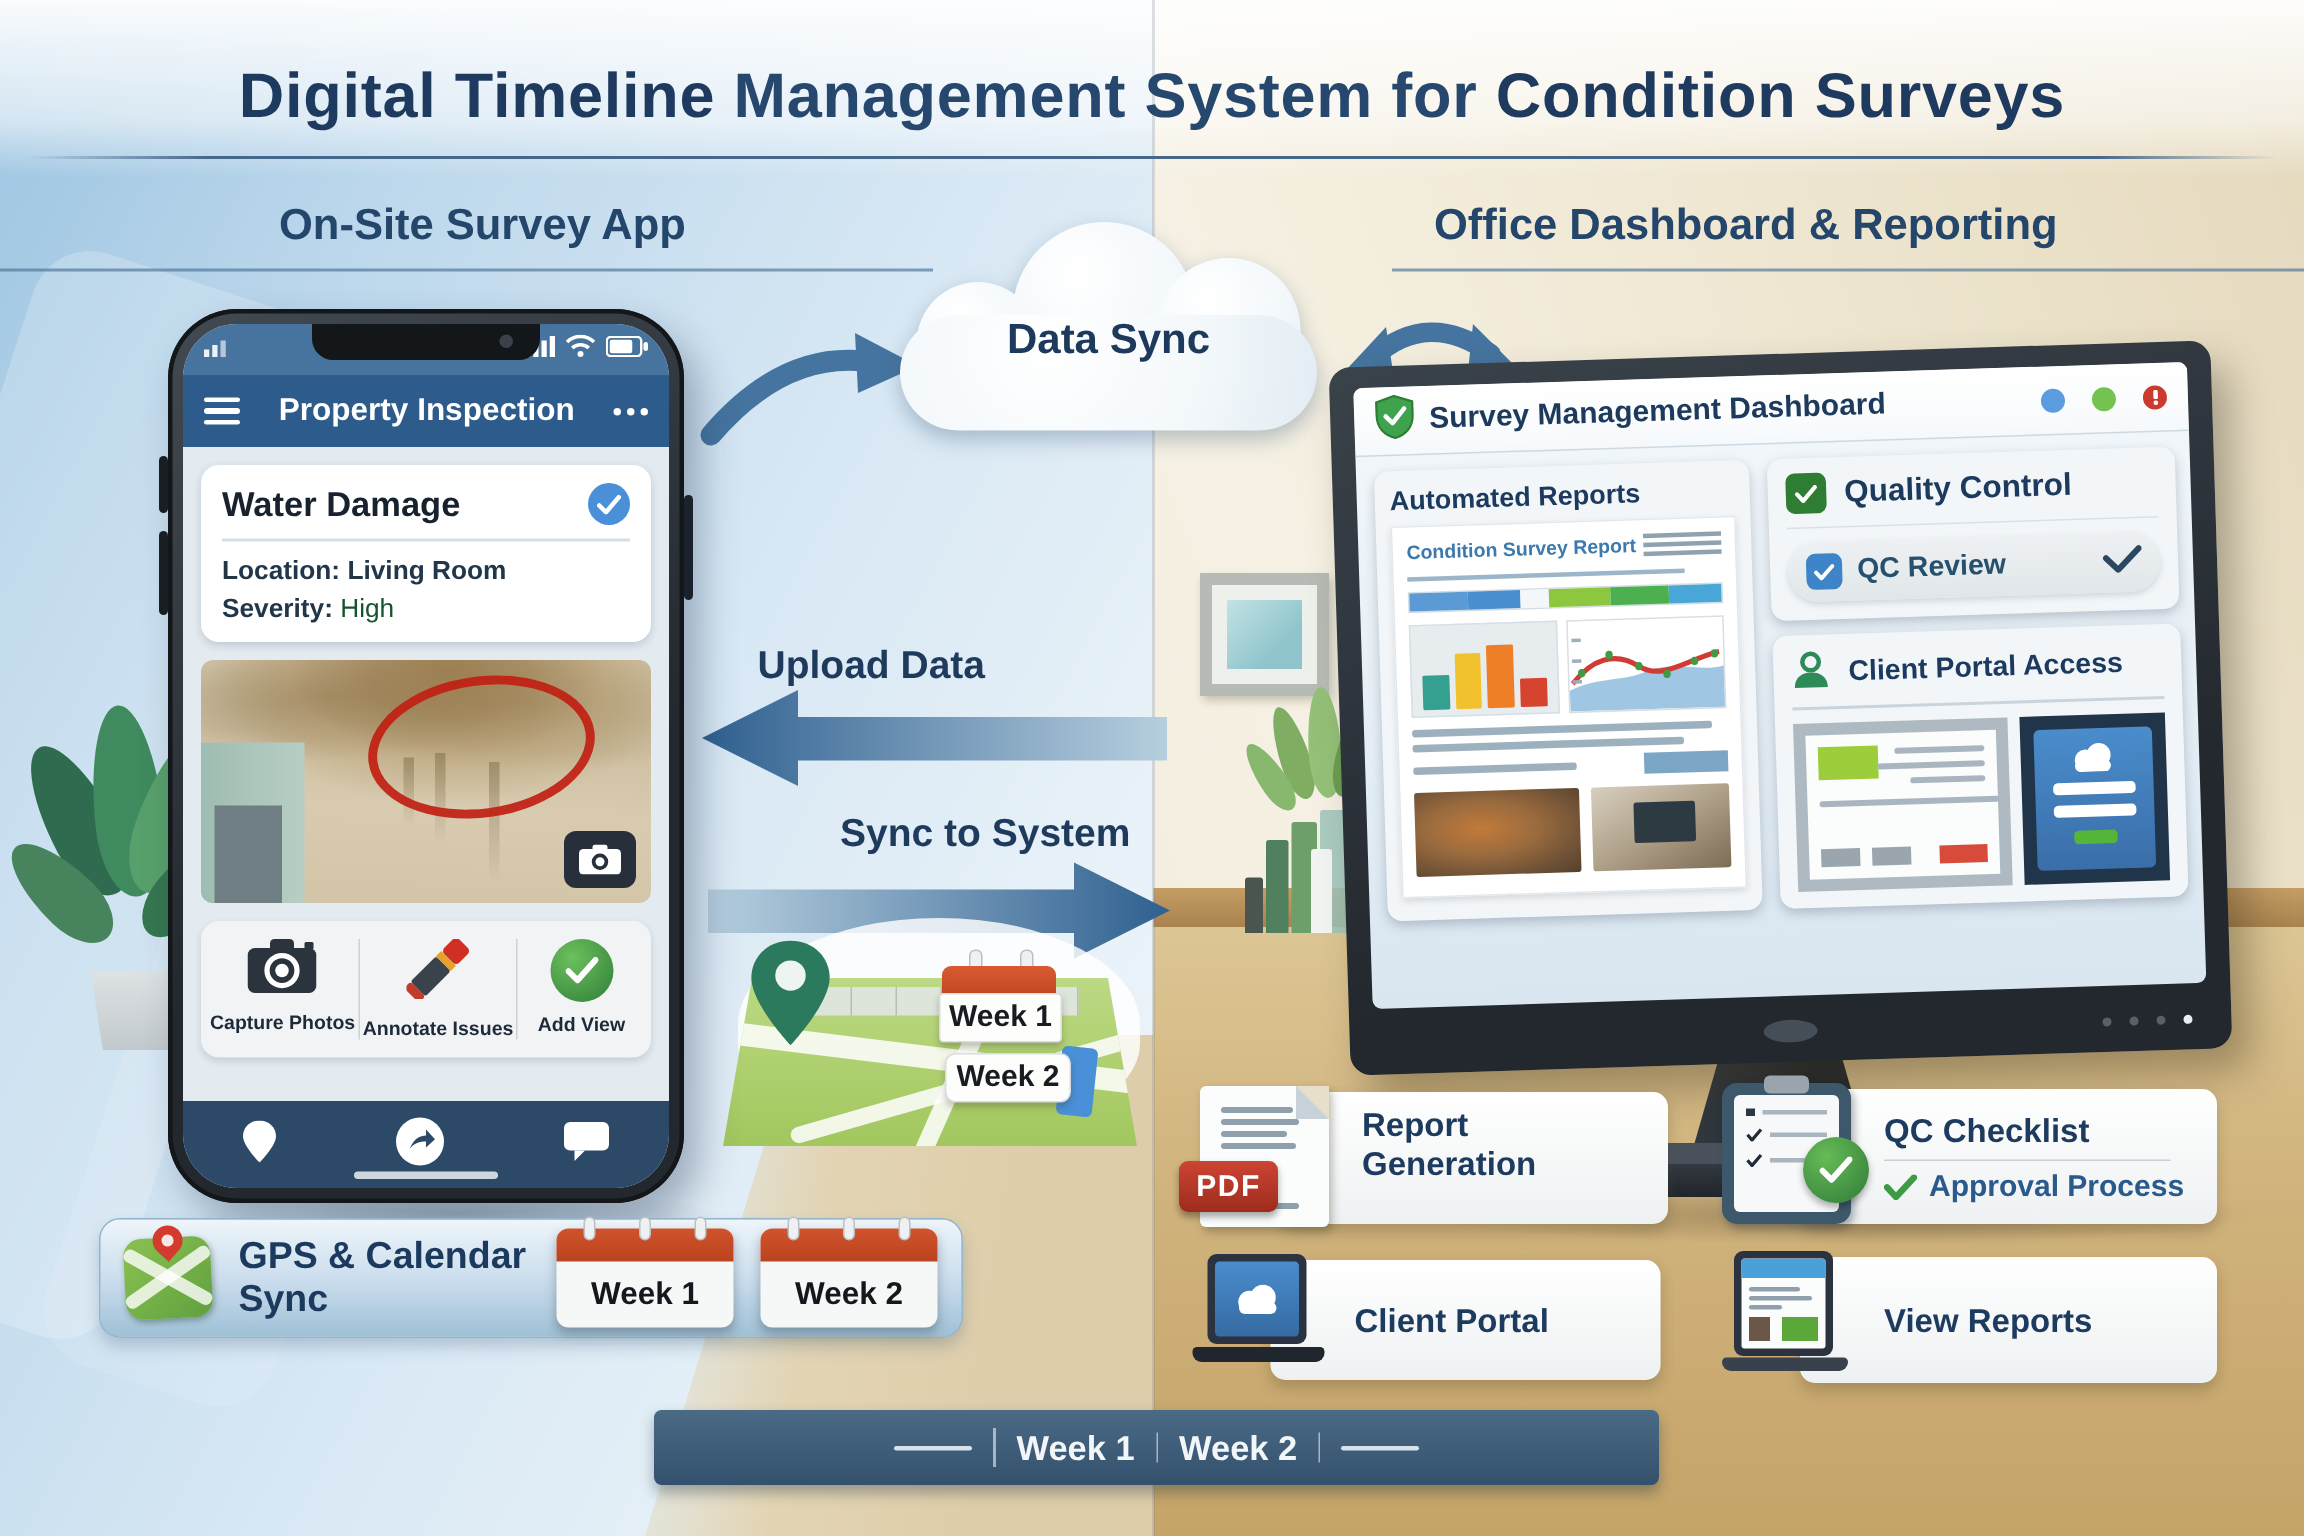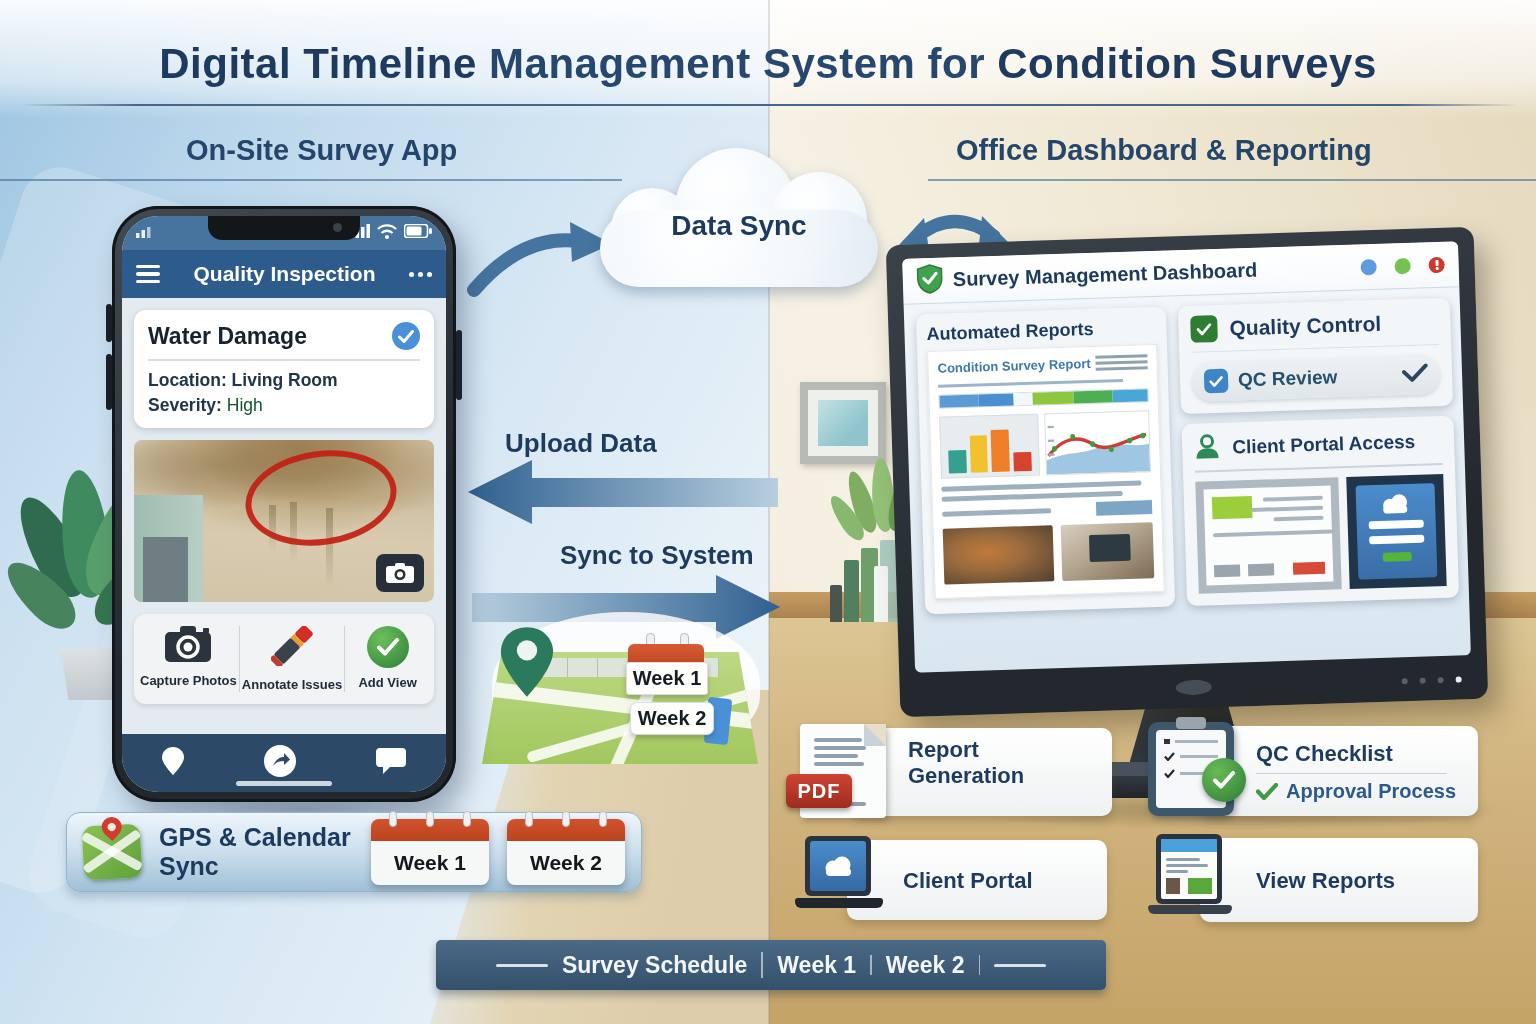--- a/index.html
+++ b/index.html
@@ -404,21 +404,21 @@
               <rect x="25" y="4" width="3" height="6" rx="1.5" fill="#fff"></rect>
             </svg>
         </span>
       </div>
       <div class="p-header">
         <span class="hamburger">
             <span></span>
             <span></span>
             <span></span>
           </span>
-        <span class="p-title">Quality Inspection</span>
+        <span class="p-title">Property Inspection</span>
         <span class="dots3">
             <i></i>
             <i></i>
             <i></i>
           </span>
       </div>
       <div class="p-content">
         <div class="defect-card">
           <div class="dc-row">
             <span class="dc-title">Water Damage</span>
@@ -777,21 +777,20 @@
         <div class="blkb"></div>
             <div class="blkg"></div>
       </div>
         </div>
       <div class="base"></div>
     </div>
   </div>
 
   <div class="abs timeline">
     <span class="dash"></span>
-    <span class="tl-txt">Survey Schedule</span>
     <span class="sep"></span>
     <span class="tl-w">Week 1</span>
     <span class="sep" style="height:20px;width:1.5px;"></span>
     <span class="tl-w">Week 2</span>
     <span class="sep" style="height:20px;width:1.5px;"></span>
     <span class="dash"></span>
   </div>
 
 </div>
 

